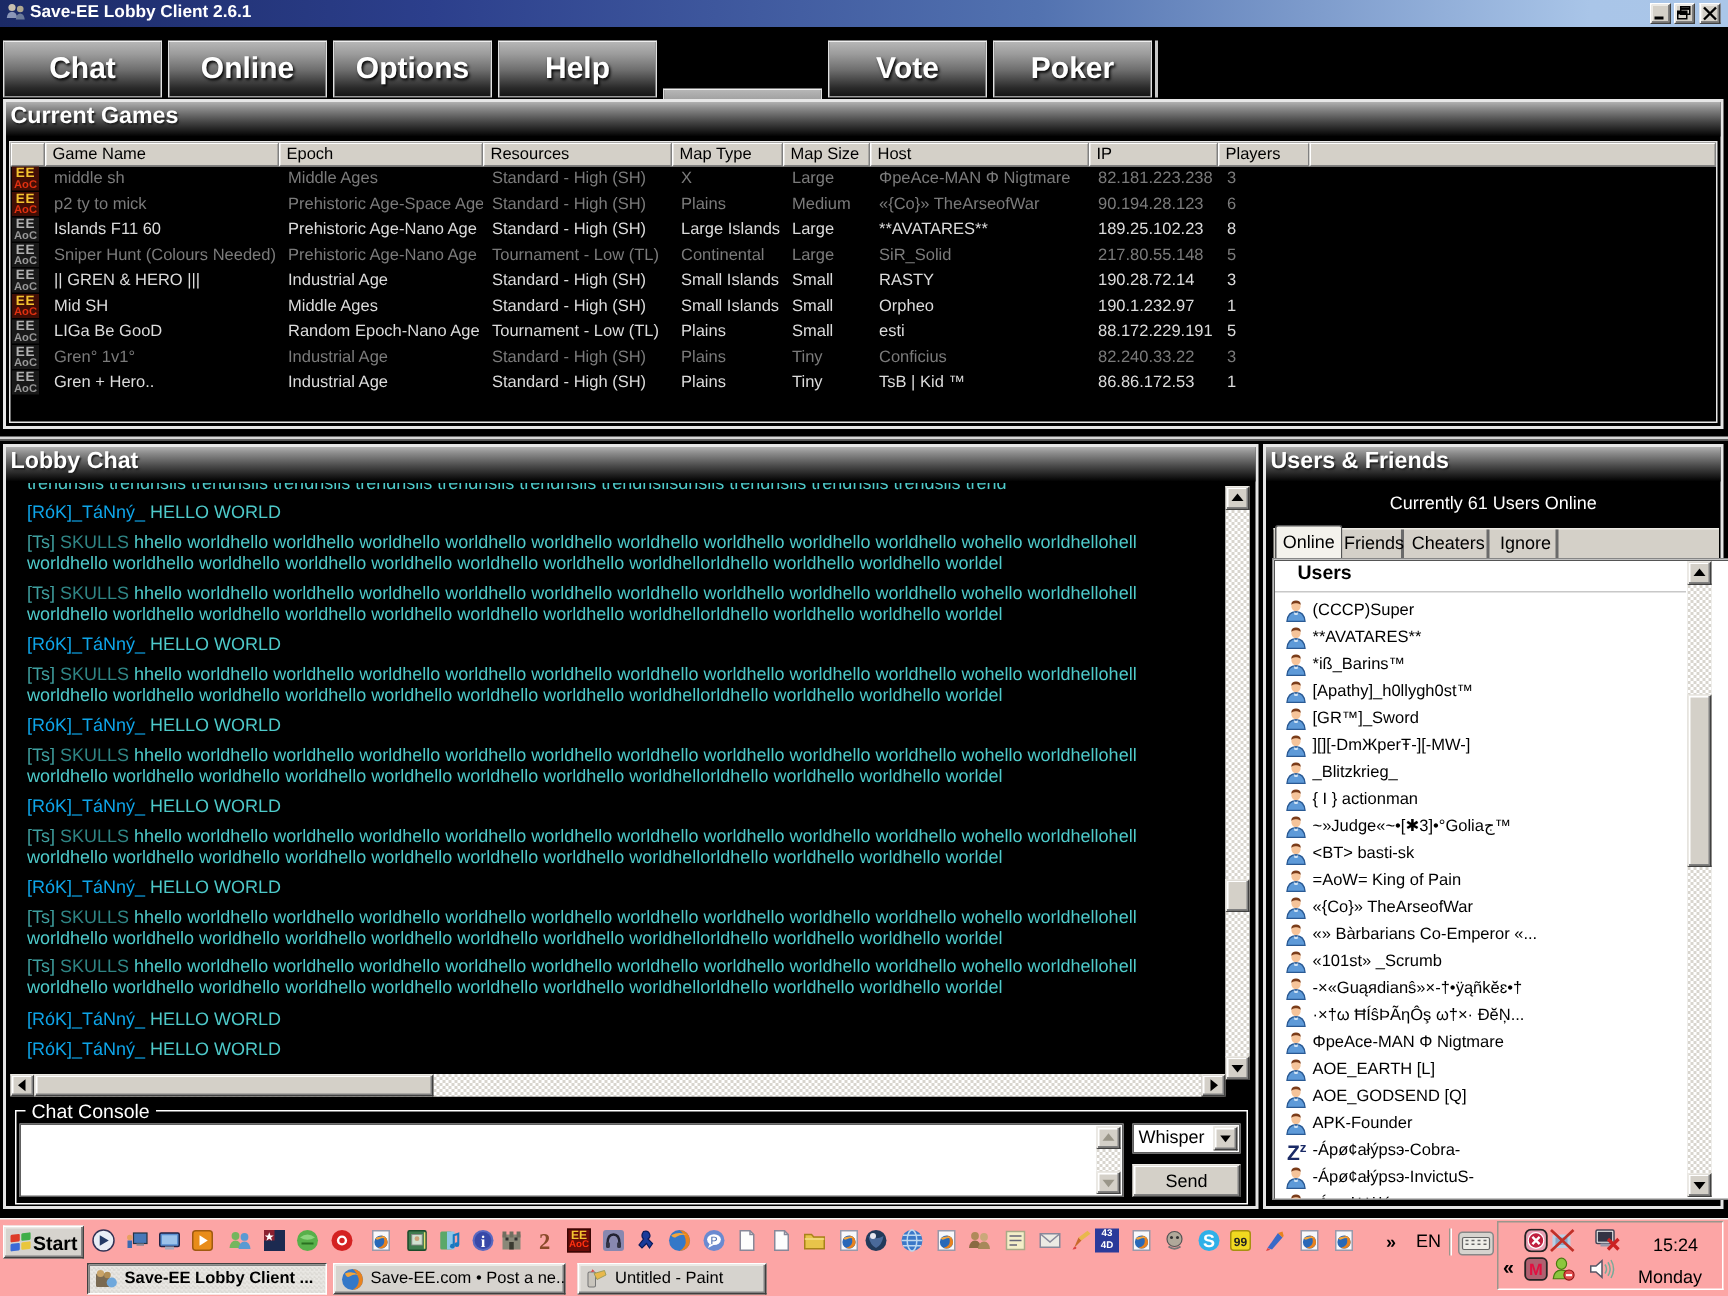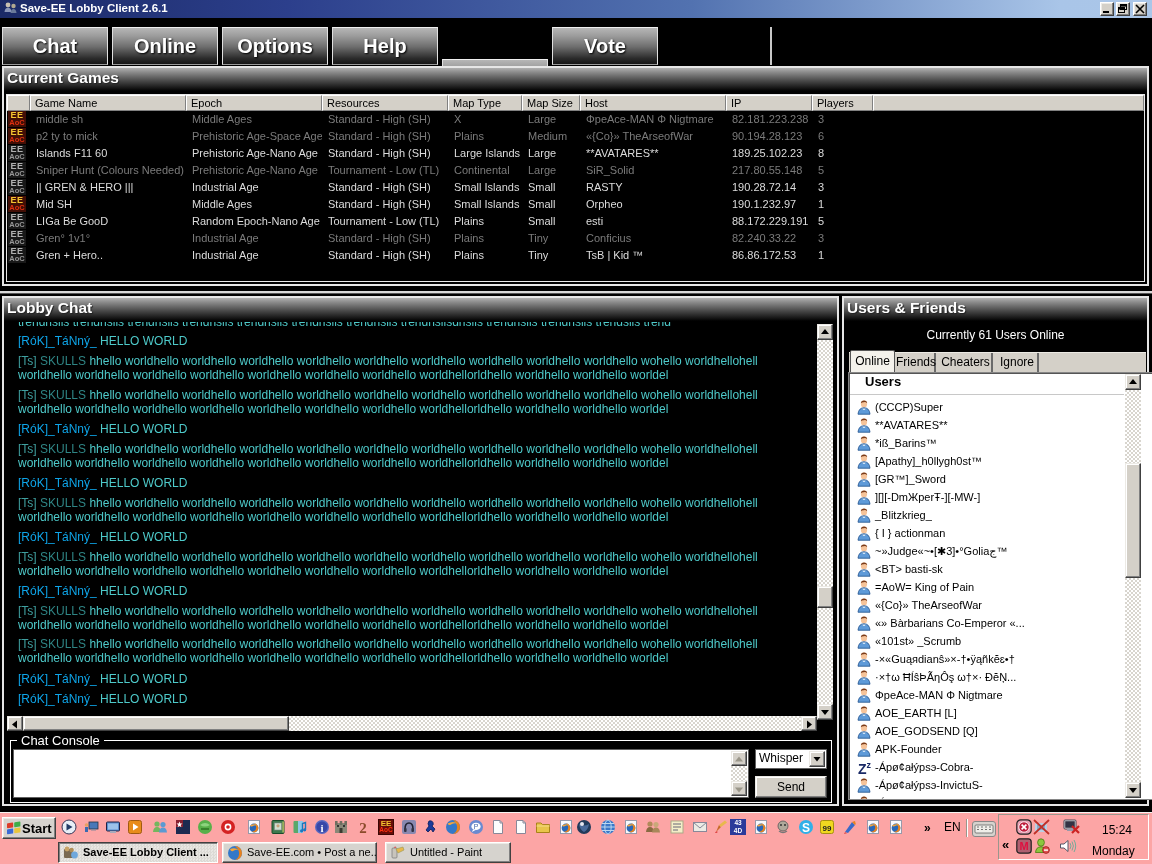--- a/index.html
+++ b/index.html
@@ -100,20 +100,21 @@
   <div class="abs tbtn" style="left:1133px;"><svg width="12" height="12" viewBox="0 0 12 12">
         <path d="M2 2 L10 10 M10 2 L2 10" stroke="#000" stroke-width="1.6"></path>
       </svg></div>
 
   <div class="abs mbtn" style="left:2px;width:106px;">Chat</div>
   <div class="abs mbtn" style="left:112px;width:106px;">Online</div>
   <div class="abs mbtn" style="left:222px;width:106px;">Options</div>
   <div class="abs mbtn" style="left:332px;width:106px;">Help</div>
   <div class="abs mbtn" style="left:442px;width:106px;margin-top:32px;">Save-EE</div>
   <div class="abs mbtn" style="left:552px;width:106px;">Vote</div>
+  <div class="abs mbtn" style="left:662px;width:106px;">Poker</div>
   <div class="abs" style="left:770px;top:27px;width:2px;height:38px;background:#c8c8c8;"></div>
 
   <div class="abs panel" id="gamespanel" style="left:2px;top:66px;width:1147px;height:220px;">
     <div class="phead">Current Games</div>
     <div class="abs" id="gamesbox" style="left:2px;top:26px;width:1139px;height:188px;border:1px solid #e8e8e8;background:#000;overflow:hidden;">
 
       <div class="abs th" style="left:0px;width:23px;"></div>
       <div class="abs th" style="left:23px;width:156px;">Game Name</div>
       <div class="abs th" style="left:179px;width:136px;">Epoch</div>
       <div class="abs th" style="left:315px;width:126px;">Resources</div>

